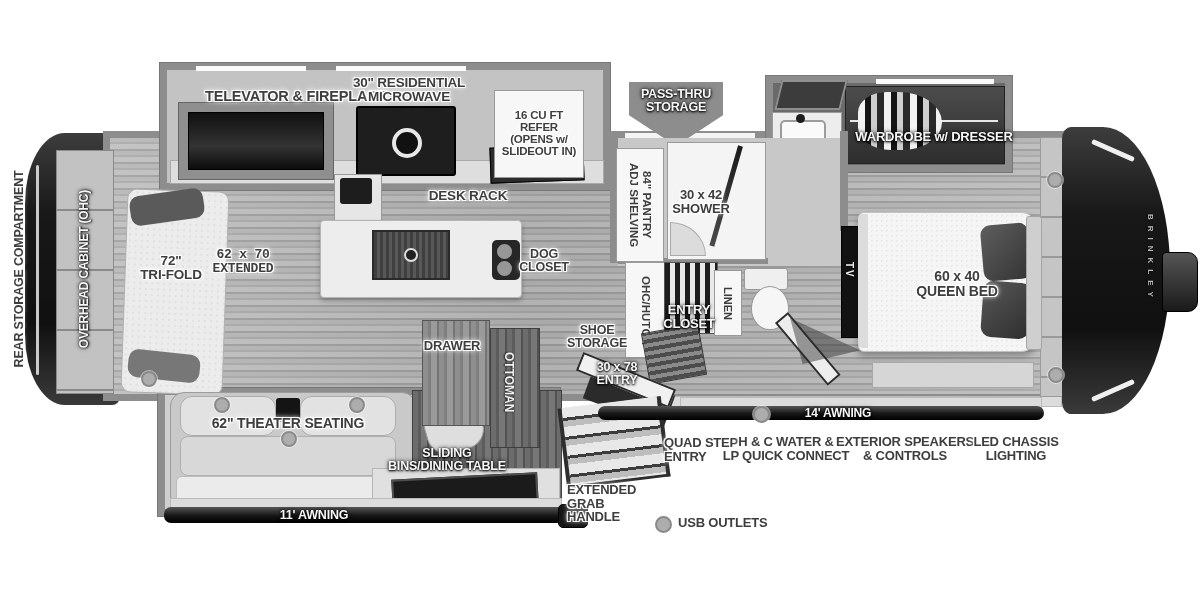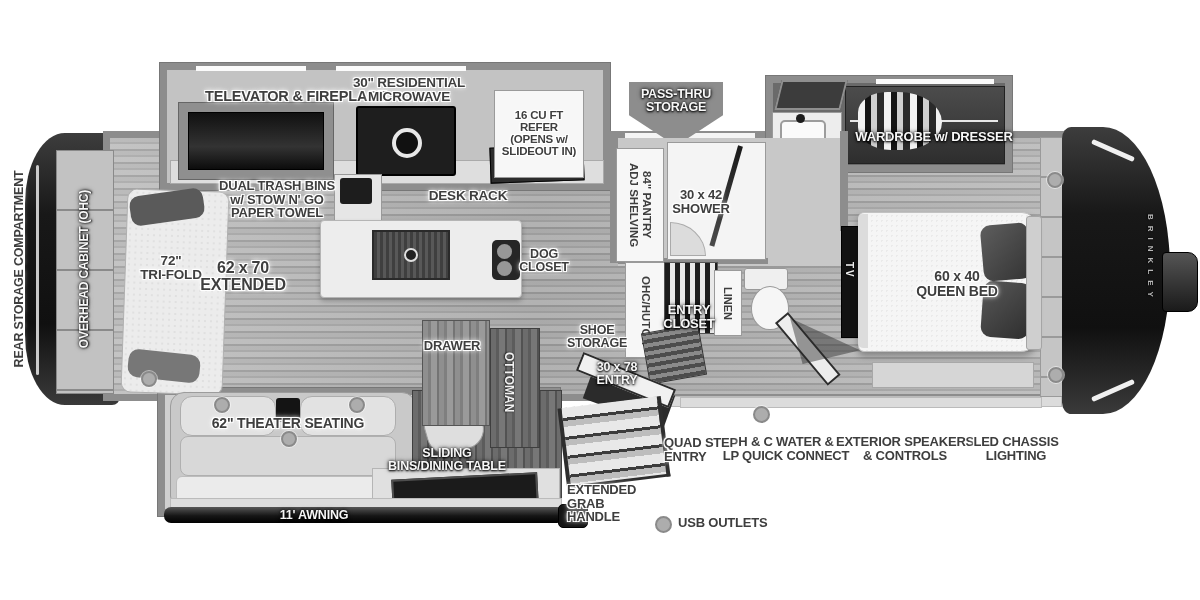--- a/index.html
+++ b/index.html
@@ -176,43 +176,43 @@
   <div class="vlight abs" style="left:502px;top:352px;font-size:12px;">OTTOMAN</div>
   <div class="abs litewood" style="left:422px;top:320px;width:66px;height:104px;border:1px solid #555;"></div>
 
   <div class="abs" style="left:586px;top:380px;width:86px;height:34px;background:#2b2b2b;transform:rotate(20deg);"></div>
   <div class="abs" style="left:576px;top:370px;width:96px;height:16px;background:#f1f1f1;border:2px solid #2c2c2c;transform:rotate(22deg);"></div>
   <div class="abs" style="left:562px;top:402px;width:96px;height:78px;transform:rotate(-7deg);
               background:repeating-linear-gradient(180deg,#e8e8e8 0 10px,#3c3c3c 10px 13px,#bdbdbd 13px 19px);
               border-left:4px solid #2e2e2e;border-right:4px solid #2e2e2e;border-bottom:3px solid #2e2e2e;"></div>
 
   <div class="abs skirt" style="left:680px;top:397px;width:360px;height:9px;"></div>
+  <div class="abs awnbar" style="left:598px;top:406px;width:446px;height:14px;">
+    <div class="lbl light" style="left:240px;top:7px;font-size:12px;white-space:nowrap;">14' AWNING</div>
+  </div>
 
   <div class="abs skirt" style="left:170px;top:498px;width:390px;height:8px;"></div>
   <div class="abs awnbar" style="left:164px;top:507px;width:400px;height:16px;">
     <div class="lbl light" style="left:150px;top:8px;font-size:12.5px;white-space:nowrap;">11' AWNING</div>
   </div>
   <div class="abs" style="left:558px;top:504px;width:28px;height:22px;background:#151515;border-radius:5px;border:1px solid #000;"></div>
 
   <div class="lbl rot" style="left:19px;top:269px;font-size:12.5px;">REAR STORAGE COMPARTMENT</div>
   <div class="lbl rot light" style="left:84px;top:269px;font-size:12px;">OVERHEAD CABINET (OHC)</div>
 
   <div class="lbl" style="left:280px;top:97px;font-size:14.5px;white-space:nowrap;margin-left:16px;">TELEVATOR &amp; FIREPLACE</div>
   <div class="lbl" style="left:409px;top:90px;font-size:13.5px;">30" RESIDENTIAL
 MICROWAVE</div>
   <div class="lbl light" style="left:934px;top:137px;font-size:13px;white-space:nowrap;">WARDROBE w/ DRESSER</div>
 
-  <div class="lbl" style="left:277px;top:199px;font-size:13px;">DUAL TRASH BINS
-w/ STOW N' GO
-PAPER TOWEL</div>
   <div class="lbl" style="left:468px;top:196px;font-size:13.5px;white-space:nowrap;">DESK RACK</div>
 
   <div class="lbl" style="left:171px;top:268px;font-size:13.5px;">72"
 TRI-FOLD</div>
-  <div class="lbl" style="left:243px;top:277px;font-size:16px;">62 x 70
+  <div class="lbl" style="left:243px;top:262px;font-size:13px;font-family:Liberation Mono, monospace;">62 x 70
 EXTENDED</div>
   <div class="lbl" style="left:544px;top:261px;font-size:12.5px;">DOG
 CLOSET</div>
 
   <div class="lbl" style="left:701px;top:202px;font-size:13px;">30 x 42
 SHOWER</div>
   <div class="lbl light" style="left:689px;top:317px;font-size:13px;">ENTRY
 CLOSET</div>
   <div class="lbl" style="left:957px;top:284px;font-size:14px;">60 x 40
 QUEEN BED</div>

